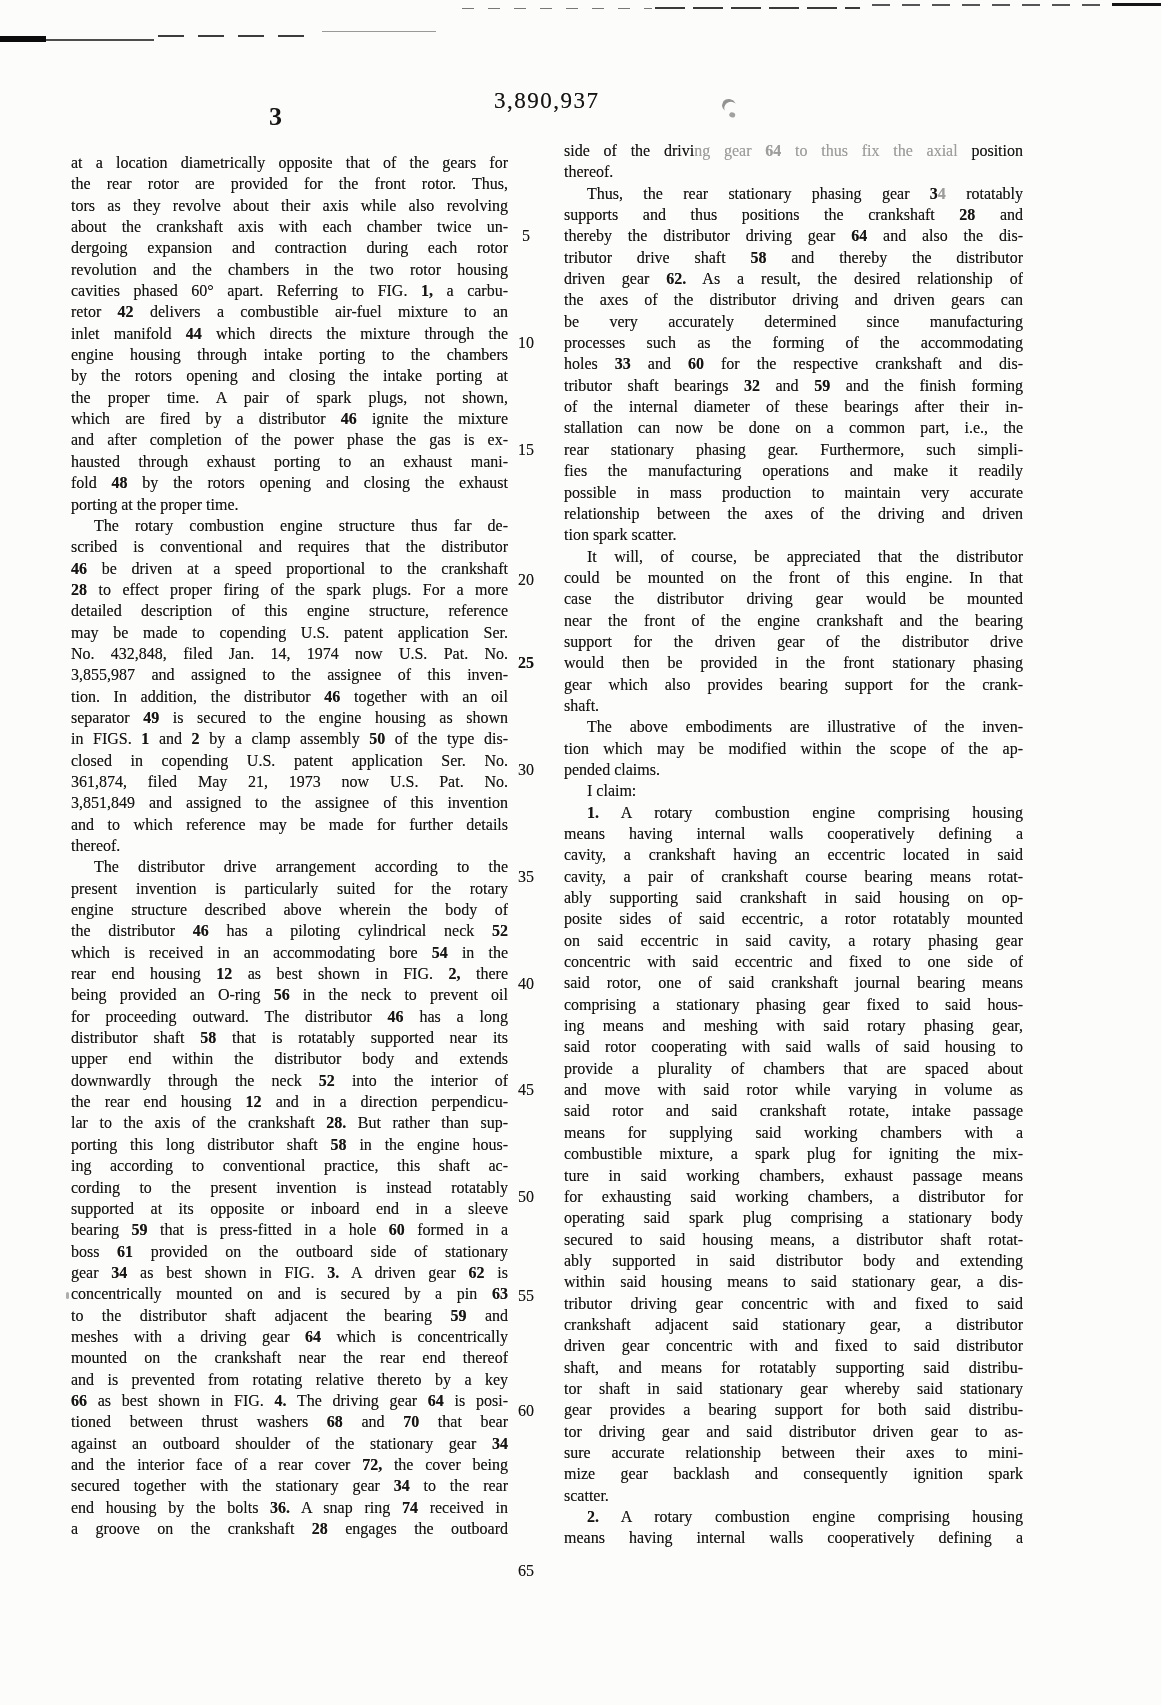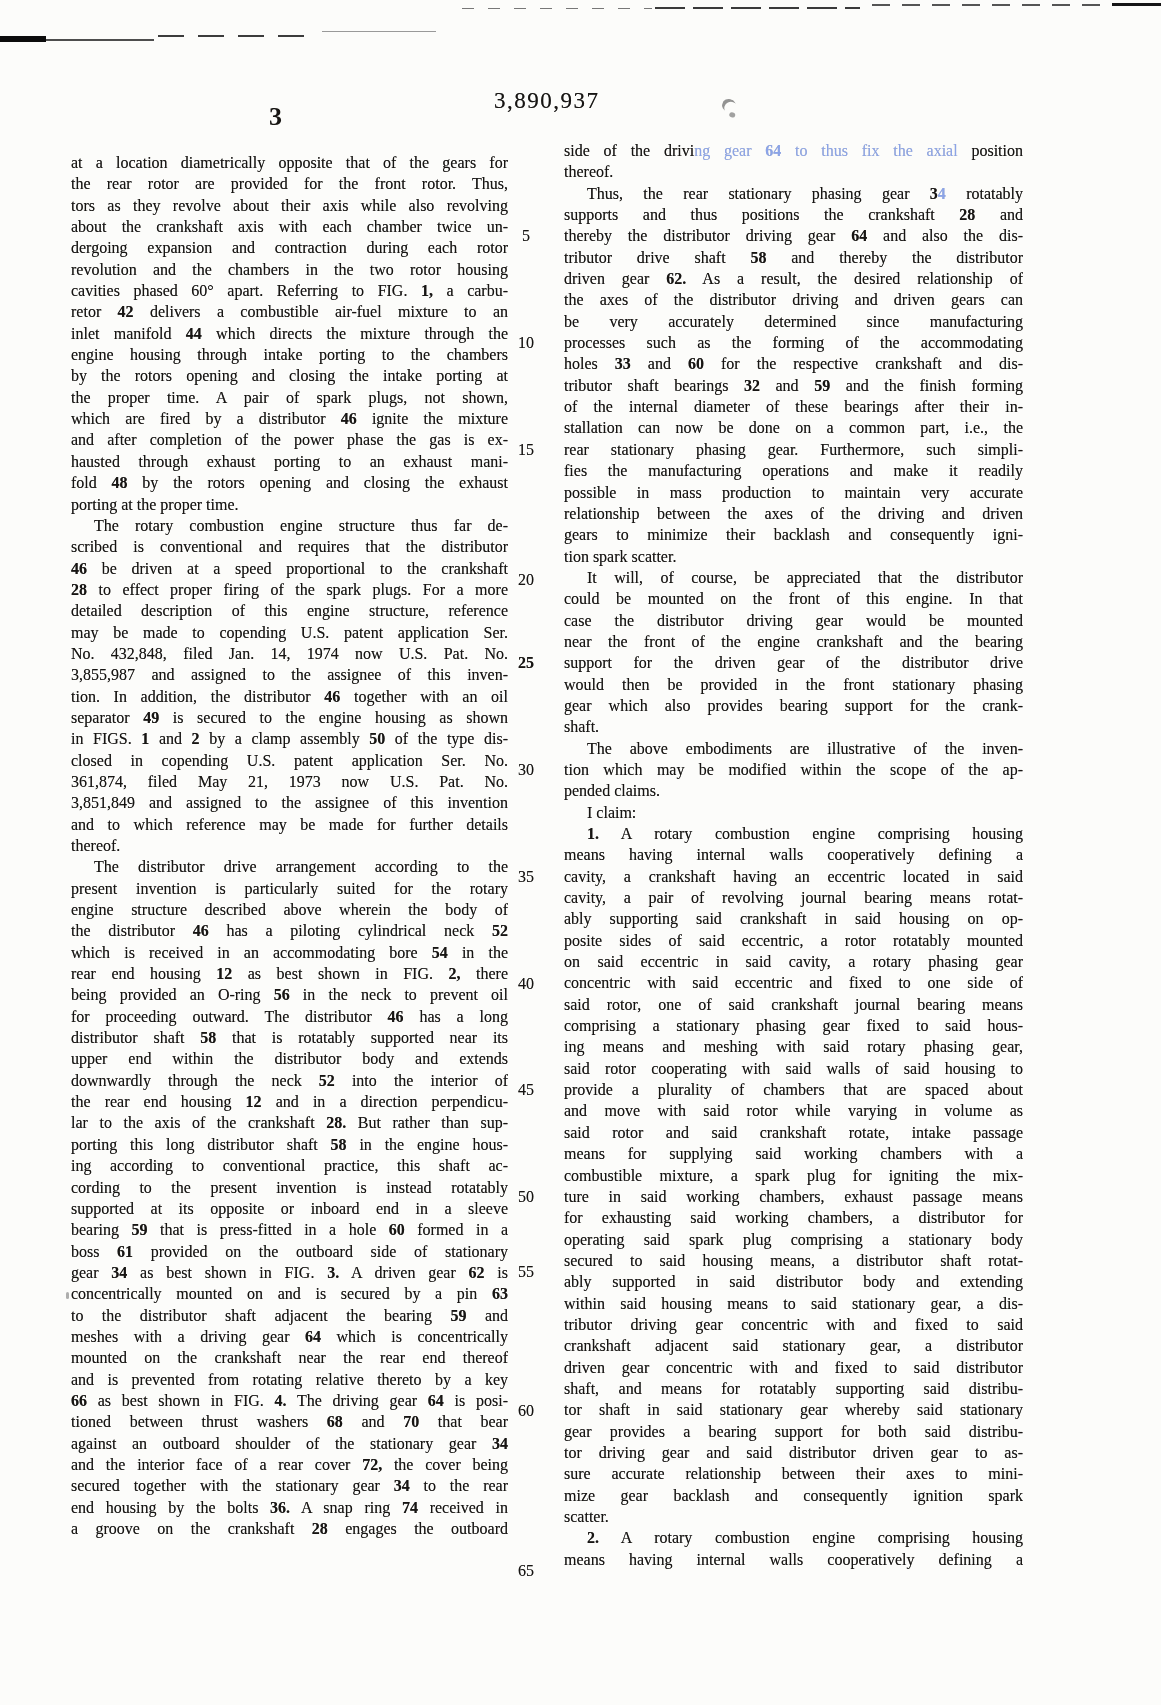--- a/index.html
+++ b/index.html
@@ -51,21 +51,21 @@
   .line{
     height:21.35px;line-height:21.35px;
     overflow:hidden;
     text-align:justify;
     text-align-last:justify;
     white-space:normal;
   }
   .line.para-end{text-align-last:left;}
   .line.indent{text-indent:23px;}
   .line b{font-weight:700;}
-  .line .fade{color:#1d4ed8;opacity:.5;margin-top:19px;}
+  .line .fade{color:#404040;opacity:.5;margin-top:19px;}
 
   .gutter{
     position:absolute;left:508px;top:140px;width:42px;height:1450px;
     font-size:16px;
     text-shadow:0 0 .4px rgba(0,0,0,.5);
   }
   .gnum{position:absolute;left:0;width:36px;height:21.35px;line-height:21.35px;text-align:center;}
 </style>
 </head>
 <body>
@@ -157,21 +157,21 @@
       <div class="gnum" style="top: 85.4px;">5</div>
       <div class="gnum" style="top: 192.15px;">10</div>
       <div class="gnum" style="top: 298.9px;">15</div>
       <div class="gnum" style="top: 405.65px; margin-top: 23px;">20</div>
       <div class="gnum" style="top: 512.4px; font-weight: bold;">25</div>
       <div class="gnum" style="top: 619.15px;">30</div>
       <div class="gnum" style="top: 725.9px;">35</div>
       <div class="gnum" style="top: 832.65px;">40</div>
       <div class="gnum" style="top: 939.4px;">45</div>
       <div class="gnum" style="top: 1046.15px;">50</div>
-      <div class="gnum" style="top: 1121px; text-align: center;">55</div>
+      <div class="gnum" style="top: 1145px; text-align: center;">55</div>
       <div class="gnum" style="top: 1259.65px;">60</div>
       <div class="gnum" style="top: 1420px;">65</div>
     </div>
   <div class="col col-right">
       <div class="line"><span><span>side of the drivi</span></span><span class="fade"><span>ng gear </span><b>64</b><span> to thus fix the axial</span></span><span><span> position</span></span></div>
       <div class="line para-end"><span><span>thereof.</span></span></div>
       <div class="line indent"><span><span>Thus, the rear stationary phasing gear </span><b>3</b></span><span class="fade"><b>4</b></span><span><span> rotatably</span></span></div>
       <div class="line"><span><span>supports and thus positions the crankshaft </span><b>28</b><span> and</span></span></div>
       <div class="line"><span><span>thereby the distributor driving gear </span><b>64</b><span> and also the dis-</span></span></div>
       <div class="line"><span><span>tributor drive shaft </span><b>58</b><span> and thereby the distributor</span></span></div>
@@ -180,38 +180,37 @@
       <div class="line"><span><span>be very accurately determined since manufacturing</span></span></div>
       <div class="line"><span><span>processes such as the forming of the accommodating</span></span></div>
       <div class="line"><span><span>holes </span><b>33</b><span> and </span><b>60</b><span> for the respective crankshaft and dis-</span></span></div>
       <div class="line"><span><span>tributor shaft bearings </span><b>32</b><span> and </span><b>59</b><span> and the finish forming</span></span></div>
       <div class="line"><span><span>of the internal diameter of these bearings after their in-</span></span></div>
       <div class="line"><span><span>stallation can now be done on a common part, i.e., the</span></span></div>
       <div class="line"><span><span>rear stationary phasing gear. Furthermore, such simpli-</span></span></div>
       <div class="line"><span><span>fies the manufacturing operations and make it readily</span></span></div>
       <div class="line"><span><span>possible in mass production to maintain very accurate</span></span></div>
       <div class="line"><span><span>relationship between the axes of the driving and driven</span></span></div>
-      <div class="line"><span><span>gears to minimize their backlash and consequently igni-</span></span></div>
       <div class="line para-end"><span><span>tion spark scatter.</span></span></div>
       <div class="line indent"><span><span>It will, of course, be appreciated that the distributor</span></span></div>
       <div class="line"><span><span>could be mounted on the front of this engine. In that</span></span></div>
       <div class="line"><span><span>case the distributor driving gear would be mounted</span></span></div>
       <div class="line"><span><span>near the front of the engine crankshaft and the bearing</span></span></div>
       <div class="line"><span><span>support for the driven gear of the distributor drive</span></span></div>
       <div class="line"><span><span>would then be provided in the front stationary phasing</span></span></div>
       <div class="line"><span><span>gear which also provides bearing support for the crank-</span></span></div>
       <div class="line para-end"><span><span>shaft.</span></span></div>
       <div class="line indent"><span><span>The above embodiments are illustrative of the inven-</span></span></div>
       <div class="line"><span><span>tion which may be modified within the scope of the ap-</span></span></div>
       <div class="line para-end"><span><span>pended claims.</span></span></div>
       <div class="line indent para-end"><span><span>I claim:</span></span></div>
       <div class="line indent"><span><b>1.</b><span> A rotary combustion engine comprising housing</span></span></div>
       <div class="line"><span><span>means having internal walls cooperatively defining a</span></span></div>
       <div class="line"><span><span>cavity, a crankshaft having an eccentric located in said</span></span></div>
-      <div class="line"><span><span>cavity, a pair of revolving journal bearing means rotat-</span></span></div>
+      <div class="line"><span><span>cavity, a pair of crankshaft course bearing means rotat-</span></span></div>
       <div class="line"><span><span>ably supporting said crankshaft in said housing on op-</span></span></div>
       <div class="line"><span><span>posite sides of said eccentric, a rotor rotatably mounted</span></span></div>
       <div class="line"><span><span>on said eccentric in said cavity, a rotary phasing gear</span></span></div>
       <div class="line"><span><span>concentric with said eccentric and fixed to one side of</span></span></div>
       <div class="line"><span><span>said rotor, one of said crankshaft journal bearing means</span></span></div>
       <div class="line"><span><span>comprising a stationary phasing gear fixed to said hous-</span></span></div>
       <div class="line"><span><span>ing means and meshing with said rotary phasing gear,</span></span></div>
       <div class="line"><span><span>said rotor cooperating with said walls of said housing to</span></span></div>
       <div class="line"><span><span>provide a plurality of chambers that are spaced about</span></span></div>
       <div class="line"><span><span>and move with said rotor while varying in volume as</span></span></div>

